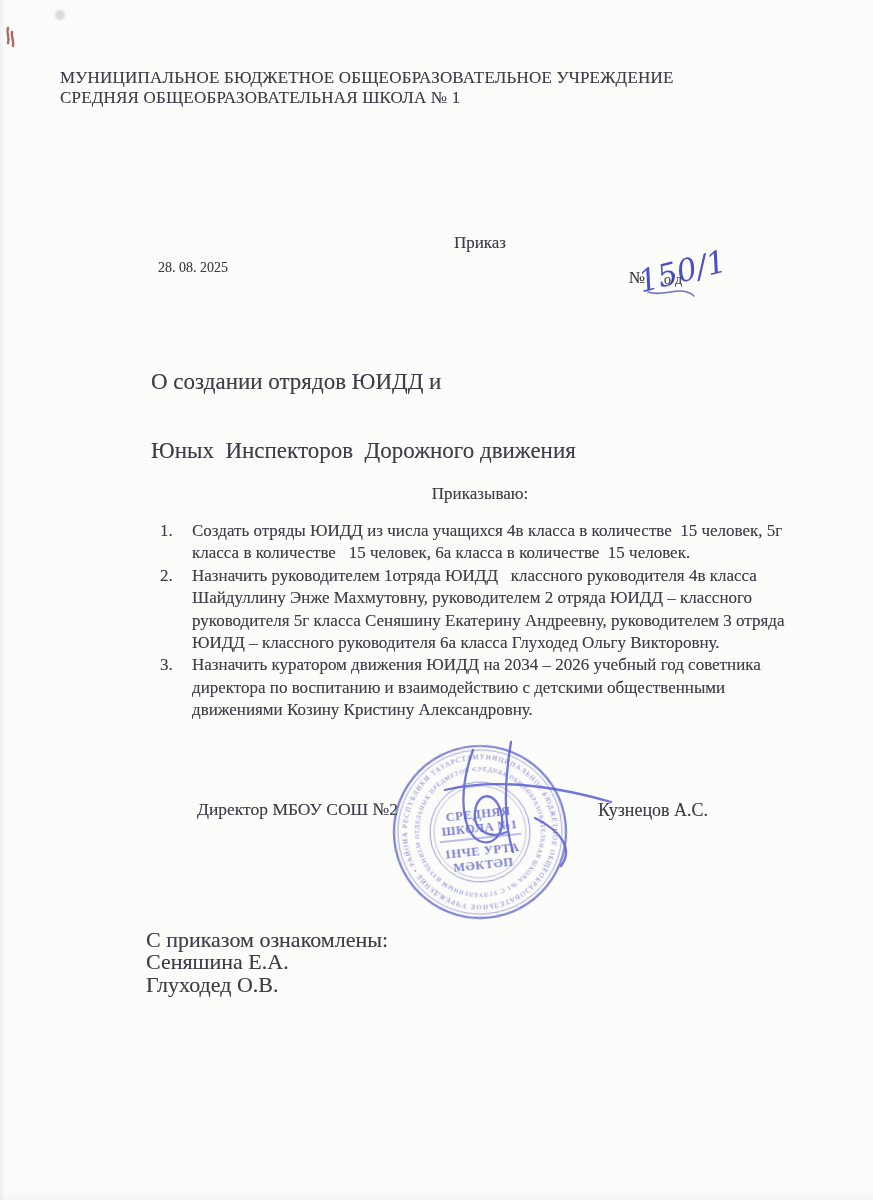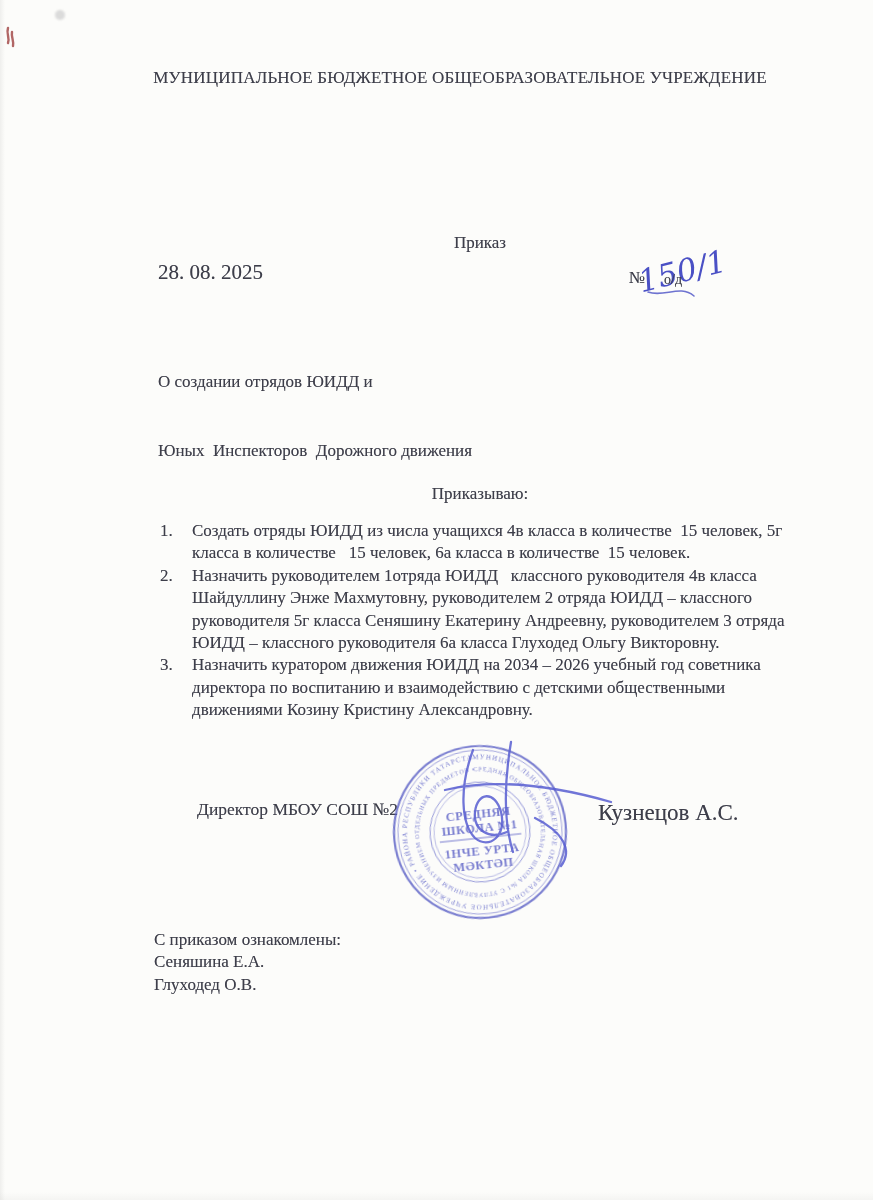--- a/index.html
+++ b/index.html
@@ -11,69 +11,70 @@
     background-image:
       linear-gradient(90deg, rgba(180,180,178,0.18) 0px, rgba(255,255,255,0) 5px),
       linear-gradient(0deg, rgba(190,190,188,0.12) 0px, rgba(255,255,255,0) 8px);
     font-family:"Liberation Serif","DejaVu Serif",serif;
     color:#3d3e4a;
     overflow:hidden;
   }
   .txt{ text-shadow:0 0 0.6px rgba(61,62,74,0.45); }
   .letterhead{
     position:absolute; left:60px; top:68px; width:800px;
-    text-align:center; font-size:17px; line-height:20.4px;
+    text-align:left; font-size:17px; line-height:20.4px;
     letter-spacing:0.2px;
   }
   .order-title{
     position:absolute; left:80px; top:233px; width:800px;
     text-align:center; font-size:17px;
   }
-  .order-date{ position:absolute; left:158px; top:260px; font-size:21px; }
+  .order-date{ position:absolute; left:158px; top:260px; font-size:14px; }
   .num-prefix{ position:absolute; left:629px; top:268px; font-size:17px; }
   .num-suffix{ position:absolute; left:664px; top:272px; font-size:14px; }
   .hand-num{ position:absolute; left:634px; top:240px; width:96px; height:66px; }
   .subject{
-    position:absolute; left:158px; top:324px; font-size:17px;
+    position:absolute; left:151px; top:324px; font-size:23px;
     line-height:23px; white-space:pre-wrap;
   }
   .purpose{
     position:absolute; left:140px; top:424px; width:665px;
     font-size:17px; line-height:23px; text-indent:82px; white-space:pre-wrap;
   }
   .decree{
     position:absolute; left:80px; top:484px; width:800px;
     text-align:center; font-size:17px;
   }
   .items{ position:absolute; left:160px; top:520px; font-size:17px; }
   .item{ display:flex; }
   .item-num{ width:32px; line-height:22.4px; }
   .item-text{ width:628px; line-height:22.4px; white-space:pre-wrap; }
   .director-position{ position:absolute; left:197px; top:799px; font-size:17.5px; }
-  .director-name{ position:absolute; left:598px; top:800px; font-size:23px;text-align:center; }
+  .director-name{ position:absolute; left:598px; top:800px; font-size:18px;text-align:center; }
   .stamp{ position:absolute; left:385px; top:737px; width:190px; height:190px;
           transform:rotate(-6deg); opacity:0.8; filter:blur(0.3px); }
   .signature{ position:absolute; left:415px; top:728px; width:210px; height:160px; opacity:0.85; }
-  .ack{ position:absolute; left:146px; top:929px; font-size:17px; line-height:22.4px;margin-left:8px; }
+  .ack{ position:absolute; left:146px; top:929px; font-size:22px; line-height:22.4px; }
   .red-mark{ position:absolute; left:3px; top:26px; width:18px; height:24px; opacity:0.75; }
   .speck{ position:absolute; left:55px; top:10px; width:10px; height:10px;
           border-radius:50%; background:rgba(120,120,125,0.25); filter:blur(1px); }
 </style>
 </head>
 <body>
 
 <div class="page">
 
   <svg class="red-mark" viewBox="0 0 18 24">
     <path d="M5,2 C3,8 7,11 5,17 M9,6 C8,11 11,14 10,20" stroke="#993434" stroke-width="2.4" fill="none" stroke-linecap="round"></path>
   </svg>
   <div class="speck"></div>
 
   <div class="letterhead txt">
     <div>МУНИЦИПАЛЬНОЕ БЮДЖЕТНОЕ ОБЩЕОБРАЗОВАТЕЛЬНОЕ УЧРЕЖДЕНИЕ</div>
+    <div>СРЕДНЯЯ ОБЩЕОБРАЗОВАТЕЛЬНАЯ ШКОЛА № 1</div>
   </div>
 
   <div class="order-title txt">Приказ</div>
 
   <div class="order-date txt">28. 08. 2025</div>
 
   <span class="num-prefix txt">№</span>
   <svg class="hand-num" viewBox="0 0 96 66">
     <text x="4" y="42" font-size="31" font-style="italic" font-family="DejaVu Serif, serif" fill="#4a50c5" transform="rotate(-14 48 33)">150/1</text>
     <path d="M14,52 C30,58 46,44 60,56" stroke="#4a50c5" stroke-width="1.6" fill="none" stroke-linecap="round" opacity="0.8"></path>

